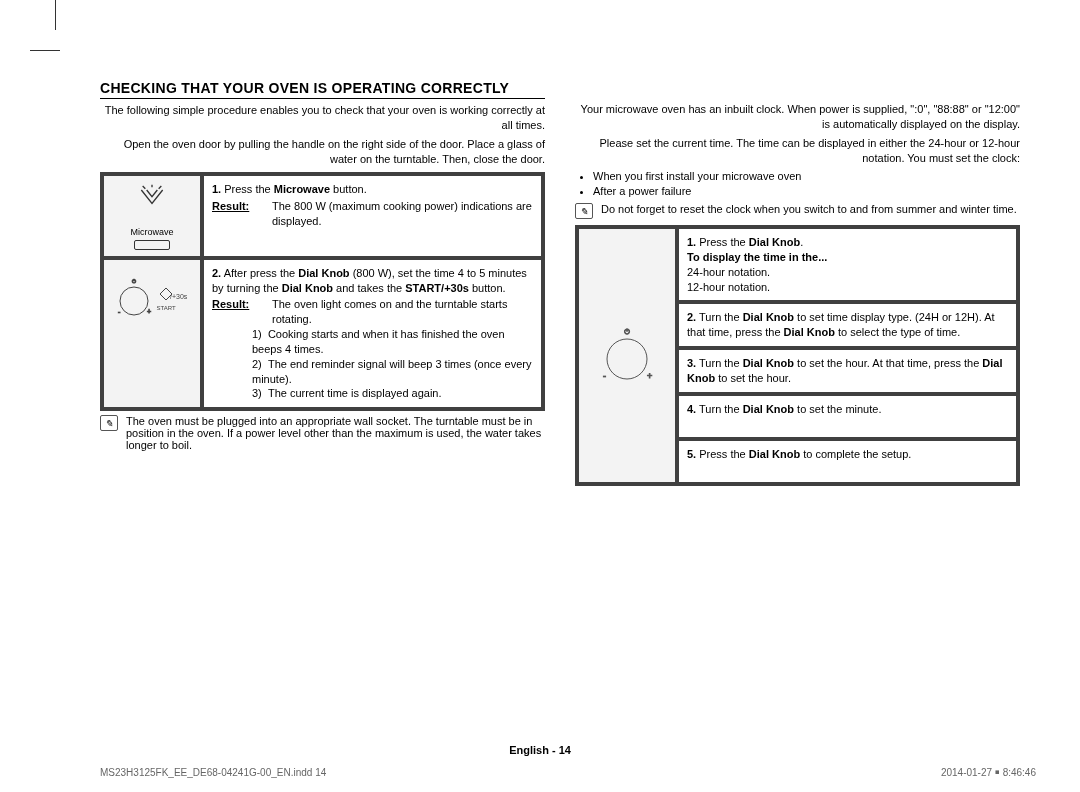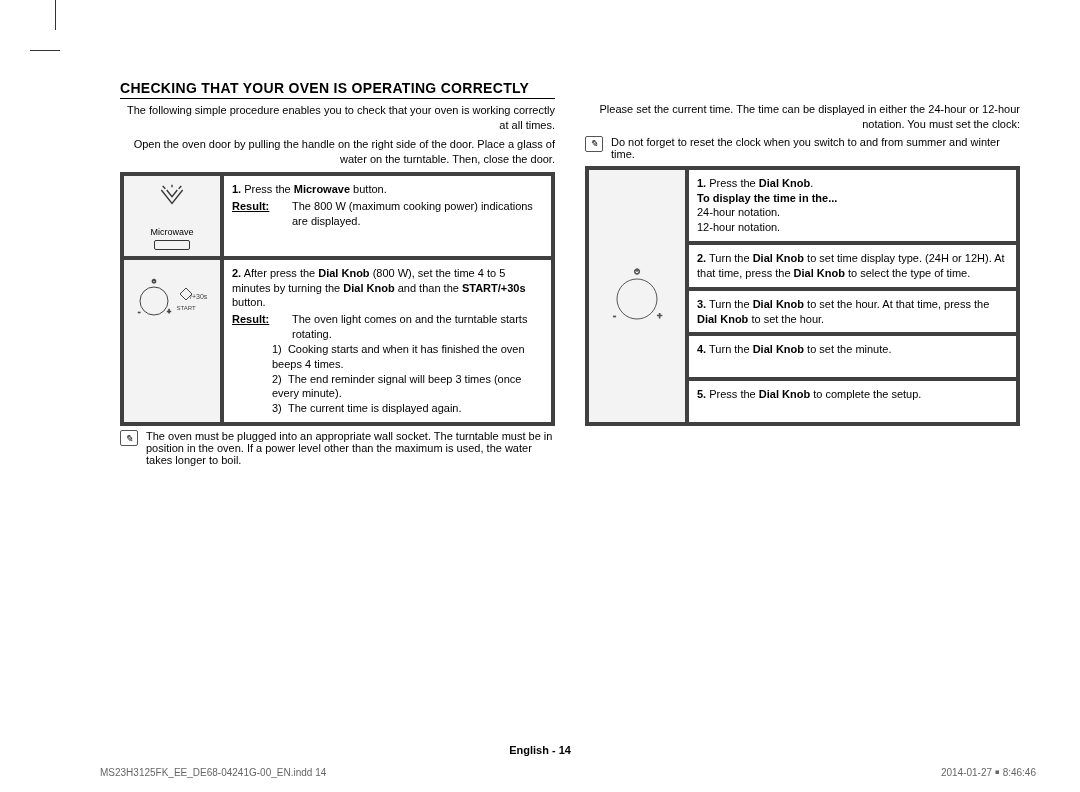--- a/index.html
+++ b/index.html
@@ -18,21 +18,20 @@
     width: 1080px;
     height: 792px;
     padding: 80px 60px 30px 100px;
     position: relative;
   }
   .crop-mark-v { position:absolute; left:55px; top:0; width:0; height:30px; border-left:1px solid #333;}
   .crop-mark-h { position:absolute; left:30px; top:50px; width:30px; height:0; border-top:1px solid #333;}
   .columns {
     display: flex;
     gap: 30px;
-    margin-left: 20px;
   }
   .col { width: 455px; }
   h2 {
     font-weight: bold;
     font-size: 14px;
     letter-spacing: 0.3px;
     margin: 0 0 4px 0;
     border-bottom: 1.5px solid #000;
     padding-bottom: 2px;
     text-transform: uppercase;
@@ -110,21 +109,21 @@
                 <text x="6" y="48" font-size="7" fill="#444">-</text>
                 <text x="35" y="48" font-size="7" fill="#444">+</text>
                 <path d="M48 28 L54 34 L60 28 L54 22 Z"></path>
               </g>
               <text x="58" y="33" font-size="7" fill="#444">/+30s</text>
               <text x="54" y="44" font-size="6" fill="#444" text-anchor="middle">START</text>
             </svg>
           </td>
           <td>
             <b>2.</b>
-            <span>After press the </span><b>Dial Knob</b><span> (800 W), set the time 4 to 5 minutes by turning the </span><b>Dial Knob</b><span> and than the </span><b>START/+30s</b><span> button.</span>
+            <span>After press the </span><b>Dial Knob</b><span> (800 W), set the time 4 to 5 minutes by turning the </span><b>Dial Knob</b><span> and takes the </span><b>START/+30s</b><span> button.</span>
             <div class="result-block" style="margin-top:2px;">
               <div class="result-label"><b><u>Result:</u></b></div>
               <div>The oven light comes on and the turntable starts rotating.</div>
             </div>
             <div class="sub-indent">
               <div><span>1)</span>&nbsp;&nbsp;<span>Cooking starts and when it has finished the oven beeps 4 times.</span></div>
               <div><span>2)</span>&nbsp;&nbsp;<span>The end reminder signal will beep 3 times (once every minute).</span></div>
               <div><span>3)</span>&nbsp;&nbsp;<span>The current time is displayed again.</span></div>
             </div>
           </td>
@@ -133,21 +132,26 @@
         </table>
 
       <div class="note-wrap">
         <div class="note-ic">✎</div>
         <div>The oven must be plugged into an appropriate wall socket. The turntable must be in position in the oven. If a power level other than the maximum is used, the water takes longer to boil.</div>
       </div>
     </div>
 
     <div class="col">
       <div style="height:18px"></div>
+      <p>Your microwave oven has an inbuilt clock. When power is supplied, ":0", "88:88" or "12:00" is automatically displayed on the display.</p>
       <p>Please set the current time. The time can be displayed in either the 24-hour or 12-hour notation. You must set the clock:</p>
+      <ul>
+        <li>When you first install your microwave oven</li>
+        <li>After a power failure</li>
+      </ul>
       <div class="note-wrap">
         <div class="note-ic">✎</div>
         <div>Do not forget to reset the clock when you switch to and from summer and winter time.</div>
       </div>
 
       <table class="steps" style="margin-top:6px">
         <tbody>
             <tr>
           <td class="ic-col" rowspan="5" style="vertical-align:middle">
             <svg class="svgc" viewBox="0 0 80 80">

